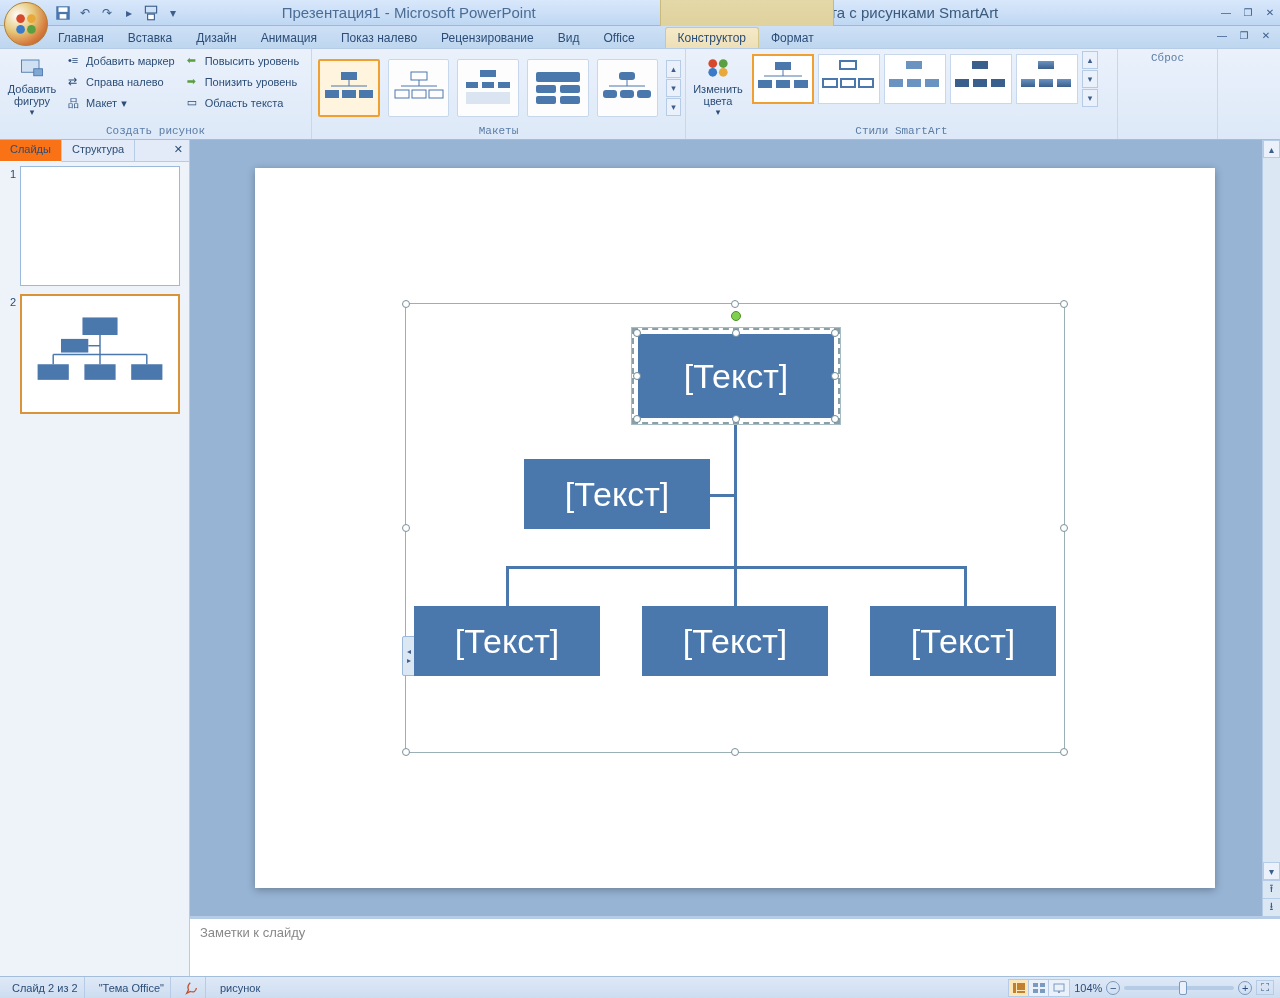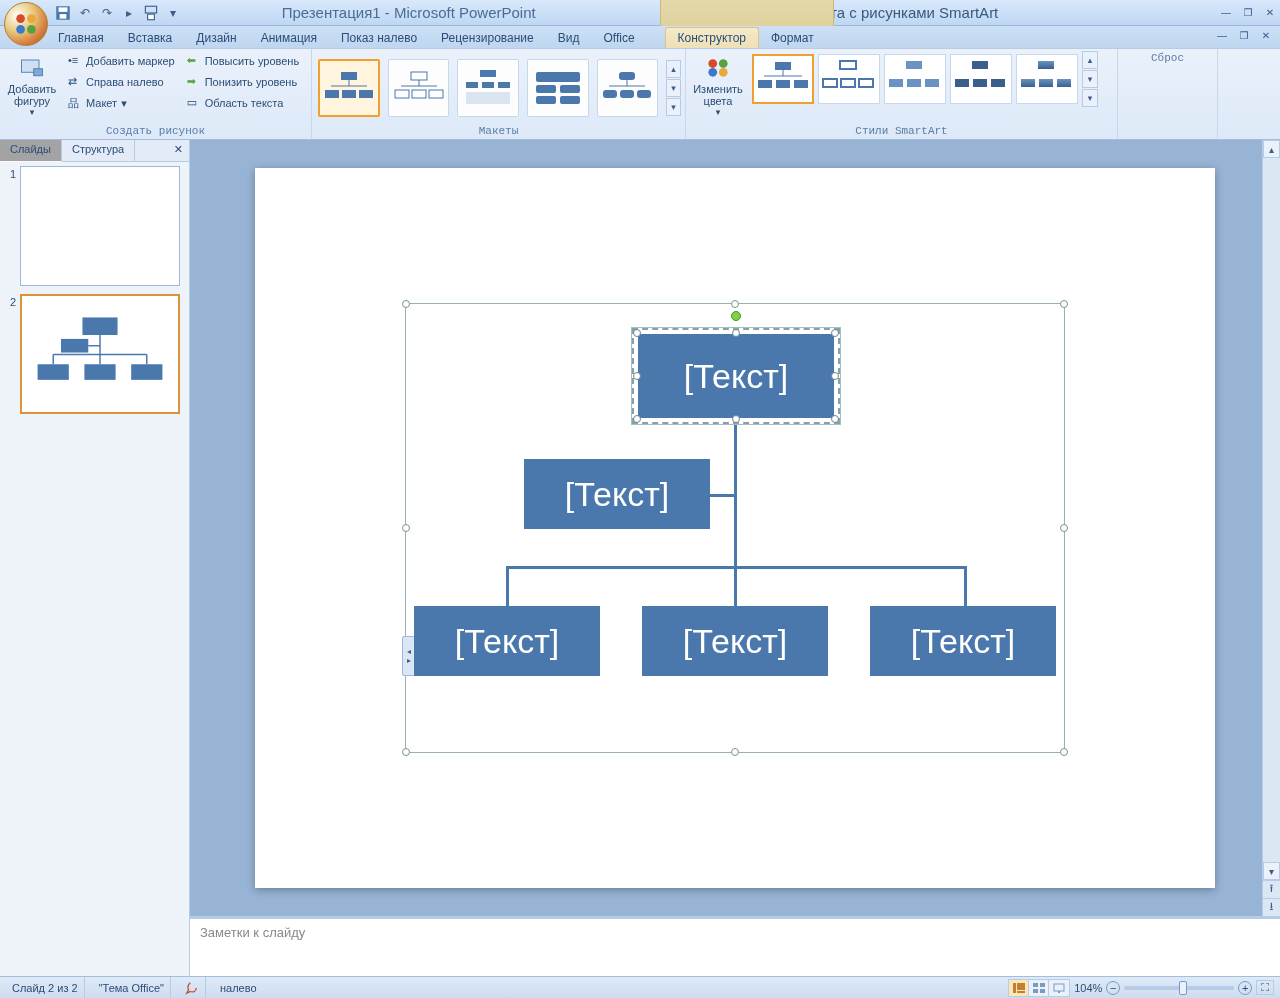--- a/index.html
+++ b/index.html
@@ -40,21 +40,21 @@
 .gal-spinner { width:16px; display:flex; flex-direction:column; gap:1px; margin-left:2px;}
 .gal-spinner div { height:18px; border:1px solid #b6cce6; background:#eaf1fb; font-size:9px; display:flex;align-items:center;justify-content:center; cursor:pointer; color:#3b5e8c;}
 .style-item { width:62px; height:50px; border:1px solid #c7d8ed; background:#fff; margin:2px; cursor:pointer;}
 .style-item.selected { border:2px solid #f0a030; }
 
 
 .workspace { flex:1; display:flex; overflow:hidden; }
 .sidepanel { width:190px; background:#eef3fa; border-right:1px solid #b6cce6; display:flex; flex-direction:column;}
 .sidetabs { height:22px; display:flex; background:#e2ebf7; border-bottom:1px solid #b6cce6; font-size:11px; align-items:stretch;}
 .sidetab { padding:3px 10px; color:#2b4d77; cursor:pointer; border-right:1px solid #b6cce6;}
-.sidetab.active { background:#a3a3a3; border-bottom:1px solid #f7fafd; margin-bottom:-1px;}
+.sidetab.active { background:#f97316; border-bottom:1px solid #f7fafd; margin-bottom:-1px;}
 .sidetabs .close { margin-left:auto; padding:3px 6px; cursor:pointer; color:#2b4d77;}
 .thumbs { flex:1; overflow:auto; padding:4px;}
 .thumb-row { display:flex; gap:4px; margin-bottom:8px;}
 .thumb-num { width:12px; font-size:11px; color:#2b4d77; text-align:right; padding-top:2px;}
 .thumb { width:160px; height:120px; background:#fff; border:1px solid #9ab9db; cursor:pointer; position:relative;}
 .thumb.selected { border:2px solid #d9943a; }
 .mini-chart { position:absolute; inset:0; }
 
 .editor { flex:1; background:#97b4d5; display:flex; flex-direction:column; position:relative; }
 .canvas-wrap { flex:1; display:flex; align-items:center; justify-content:center; overflow:hidden; position:relative;}
@@ -415,21 +415,21 @@
 </div>
 
 <div class="statusbar">
   <div class="sb-item">Слайд 2 из 2</div>
   <div class="sb-item">"Тема Office"</div>
   <div class="sb-item">
       <svg width="14" height="14" viewBox="0 0 16 16">
         <path d="M 6 2 Q 2 6 4 10 L 2 14 L 6 12 Q 12 14 13 8" fill="none" stroke="#c05030" stroke-width="1.5"></path>
       </svg>
     </div>
-  <div class="sb-item" style="border:none">налево</div>
+  <div class="sb-item" style="border:none">рисунок</div>
   <div class="right">
     <div class="view-btns">
       <div class="view-btn active">
           <svg width="12" height="10" viewBox="0 0 12 10">
             <rect x="0" y="0" width="3" height="10" fill="#c08030"></rect>
             <rect x="4" y="0" width="8" height="7" fill="#c08030"></rect>
             <rect x="4" y="8" width="8" height="2" fill="#c08030"></rect>
           </svg>
         </div>
       <div class="view-btn">

